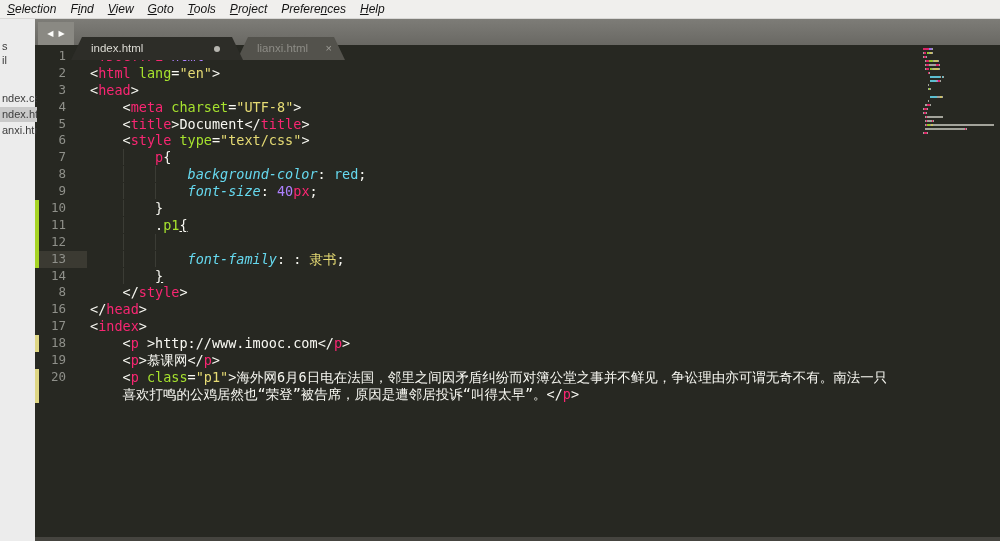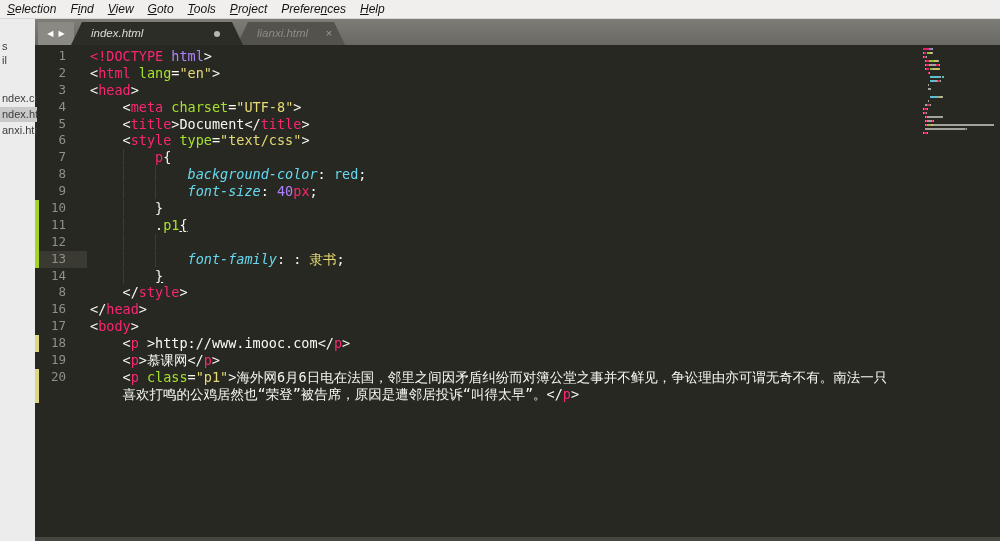--- a/index.html
+++ b/index.html
@@ -31,22 +31,22 @@
   
   .tabbar{
     position:absolute;left:35px;top:18px;right:0;height:27px;
     background:linear-gradient(#7e7d78,#696863);z-index:4;
   }
   .nav-arrows{
     position:absolute;left:3px;top:4px;width:36px;height:23px;
     background:#8a8983;color:#fdfdfb;display:flex;align-items:center;
     justify-content:center;gap:5px;font-size:8px;
   }
-  .tab{position:absolute;top:4px;height:23px;line-height:23px;font-size:11.5px;
-    clip-path:polygon(11px 0, calc(100% - 11px) 0, 100% 100%, 0 100%);font-style:italic;}
+  .tab{position:absolute;top:19px;height:23px;line-height:23px;font-size:11.5px;
+    clip-path:polygon(11px 0, calc(100% - 11px) 0, 100% 100%, 0 100%);}
   .tab.active{left:36px;width:172px;background:#2d2d28;color:#dcdbd4;z-index:2;}
   .tab.inactive{left:202px;width:108px;background:#53524c;color:#8d8c86;z-index:1;}
   .tab-label{padding-left:20px;}
   .mod-dot{position:absolute;right:23px;top:9px;width:6px;height:6px;border-radius:50%;background:#b7b6b0;}
   .close-x{position:absolute;right:13px;top:0;font-size:11px;color:#9d9c96;}
 
   
   .editor{position:absolute;left:35px;top:45px;right:0;bottom:4px;
     background:var(--editor-bg,#272822);overflow:hidden;padding-top:3px;z-index:1;}
   .code-row{position:relative;display:flex;height:16.9px;line-height:16.9px;
@@ -126,21 +126,21 @@
       <div class="code-row"><div class="gmark"></div><div class="ln">7</div><div class="codetext"><span class="tok c-i0">    </span><span class="tok c-ig">    </span><span class="tok c-pink">p</span><span class="tok c-plain">{</span></div></div>
       <div class="code-row"><div class="gmark"></div><div class="ln">8</div><div class="codetext"><span class="tok c-i0">    </span><span class="tok c-ig">    </span><span class="tok c-ig">    </span><span class="tok c-cyani">background-color</span><span class="tok c-plain">:</span><span class="tok c-plain"> </span><span class="tok c-cyan">red</span><span class="tok c-plain">;</span></div></div>
       <div class="code-row"><div class="gmark"></div><div class="ln">9</div><div class="codetext"><span class="tok c-i0">    </span><span class="tok c-ig">    </span><span class="tok c-ig">    </span><span class="tok c-cyani">font-size</span><span class="tok c-plain">:</span><span class="tok c-plain"> </span><span class="tok c-purple">40</span><span class="tok c-pink">px</span><span class="tok c-plain">;</span></div></div>
       <div class="code-row"><div class="gmark green"></div><div class="ln">10</div><div class="codetext"><span class="tok c-i0">    </span><span class="tok c-ig">    </span><span class="tok c-plain">}</span></div></div>
       <div class="code-row"><div class="gmark green"></div><div class="ln">11</div><div class="codetext"><span class="tok c-i0">    </span><span class="tok c-ig">    </span><span class="tok c-plain">.</span><span class="tok c-green">p1</span><span class="tok c-plain c-ul">{</span></div></div>
       <div class="code-row"><div class="gmark green"></div><div class="ln">12</div><div class="codetext"><span class="tok c-i0">    </span><span class="tok c-ig">    </span><span class="tok c-ig">    </span></div></div>
       <div class="code-row"><div class="hlbox"></div><div class="gmark green"></div><div class="ln">13</div><div class="codetext"><span class="tok c-i0">    </span><span class="tok c-ig">    </span><span class="tok c-ig">    </span><span class="tok c-cyani">font-family</span><span class="tok c-plain">:</span><span class="tok c-plain"> : </span><span class="tok c-yellow">隶书</span><span class="tok c-plain">;</span></div></div>
       <div class="code-row"><div class="gmark"></div><div class="ln">14</div><div class="codetext"><span class="tok c-i0">    </span><span class="tok c-ig">    </span><span class="tok c-plain c-ul">}</span></div></div>
       <div class="code-row"><div class="gmark"></div><div class="ln">8</div><div class="codetext"><span class="tok c-i0">    </span><span class="tok c-plain">&lt;/</span><span class="tok c-pink">style</span><span class="tok c-plain">&gt;</span></div></div>
       <div class="code-row"><div class="gmark"></div><div class="ln">16</div><div class="codetext"><span class="tok c-plain">&lt;/</span><span class="tok c-pink">head</span><span class="tok c-plain">&gt;</span></div></div>
-      <div class="code-row"><div class="gmark"></div><div class="ln">17</div><div class="codetext"><span class="tok c-plain">&lt;</span><span class="tok c-pink">body</span><span class="tok c-plain">&gt;</span></div></div>
+      <div class="code-row"><div class="gmark"></div><div class="ln">17</div><div class="codetext"><span class="tok c-plain">&lt;</span><span class="tok c-pink">index</span><span class="tok c-plain">&gt;</span></div></div>
       <div class="code-row"><div class="gmark yellow"></div><div class="ln">18</div><div class="codetext"><span class="tok c-i0">    </span><span class="tok c-plain">&lt;</span><span class="tok c-pink">p</span><span class="tok c-plain"> &gt;</span><span class="tok c-plain">http://www.imooc.com</span><span class="tok c-plain">&lt;/</span><span class="tok c-pink">p</span><span class="tok c-plain">&gt;</span></div></div>
       <div class="code-row"><div class="gmark"></div><div class="ln">19</div><div class="codetext"><span class="tok c-i0">    </span><span class="tok c-plain">&lt;</span><span class="tok c-pink">p</span><span class="tok c-plain">&gt;</span><span class="tok c-plain">慕课网</span><span class="tok c-plain">&lt;/</span><span class="tok c-pink">p</span><span class="tok c-plain">&gt;</span></div></div>
       <div class="code-row"><div class="gmark yellow"></div><div class="ln">20</div><div class="codetext"><span class="tok c-i0">    </span><span class="tok c-plain">&lt;</span><span class="tok c-pink">p</span><span class="tok c-plain"> </span><span class="tok c-green">class</span><span class="tok c-plain">=</span><span class="tok c-yellow">"p1"</span><span class="tok c-plain">&gt;</span><span class="tok c-plain">海外网6月6日电在法国，邻里之间因矛盾纠纷而对簿公堂之事并不鲜见，争讼理由亦可谓无奇不有。南法一只</span></div></div>
       <div class="code-row"><div class="gmark yellow"></div><div class="ln"></div><div class="codetext"><span class="tok c-i0">    </span><span class="tok c-plain">喜欢打鸣的公鸡居然也“荣登”被告席，原因是遭邻居投诉“叫得太早”。</span><span class="tok c-plain">&lt;/</span><span class="tok c-pink">p</span><span class="tok c-plain">&gt;</span></div></div>
     </div>
 
   <div class="minimap" id="minimap">
       <div class="mm-row"><span class="mm-seg" style="width: 5.58px; background: rgb(249, 38, 114);"></span><span class="mm-seg" style="width: 0.62px;"></span><span class="mm-seg" style="width: 2.48px; background: rgb(174, 129, 255);"></span><span class="mm-seg" style="width: 0.62px; background: rgb(185, 185, 177);"></span></div>
       <div class="mm-row"><span class="mm-seg" style="width: 0.62px; background: rgb(185, 185, 177);"></span><span class="mm-seg" style="width: 2.48px; background: rgb(249, 38, 114);"></span><span class="mm-seg" style="width: 0.62px;"></span><span class="mm-seg" style="width: 2.48px; background: rgb(166, 226, 46);"></span><span class="mm-seg" style="width: 0.62px; background: rgb(185, 185, 177);"></span><span class="mm-seg" style="width: 2.48px; background: rgb(230, 219, 116);"></span><span class="mm-seg" style="width: 0.62px; background: rgb(185, 185, 177);"></span></div>
       <div class="mm-row"><span class="mm-seg" style="width: 0.62px; background: rgb(185, 185, 177);"></span><span class="mm-seg" style="width: 2.48px; background: rgb(249, 38, 114);"></span><span class="mm-seg" style="width: 0.62px; background: rgb(185, 185, 177);"></span></div>

